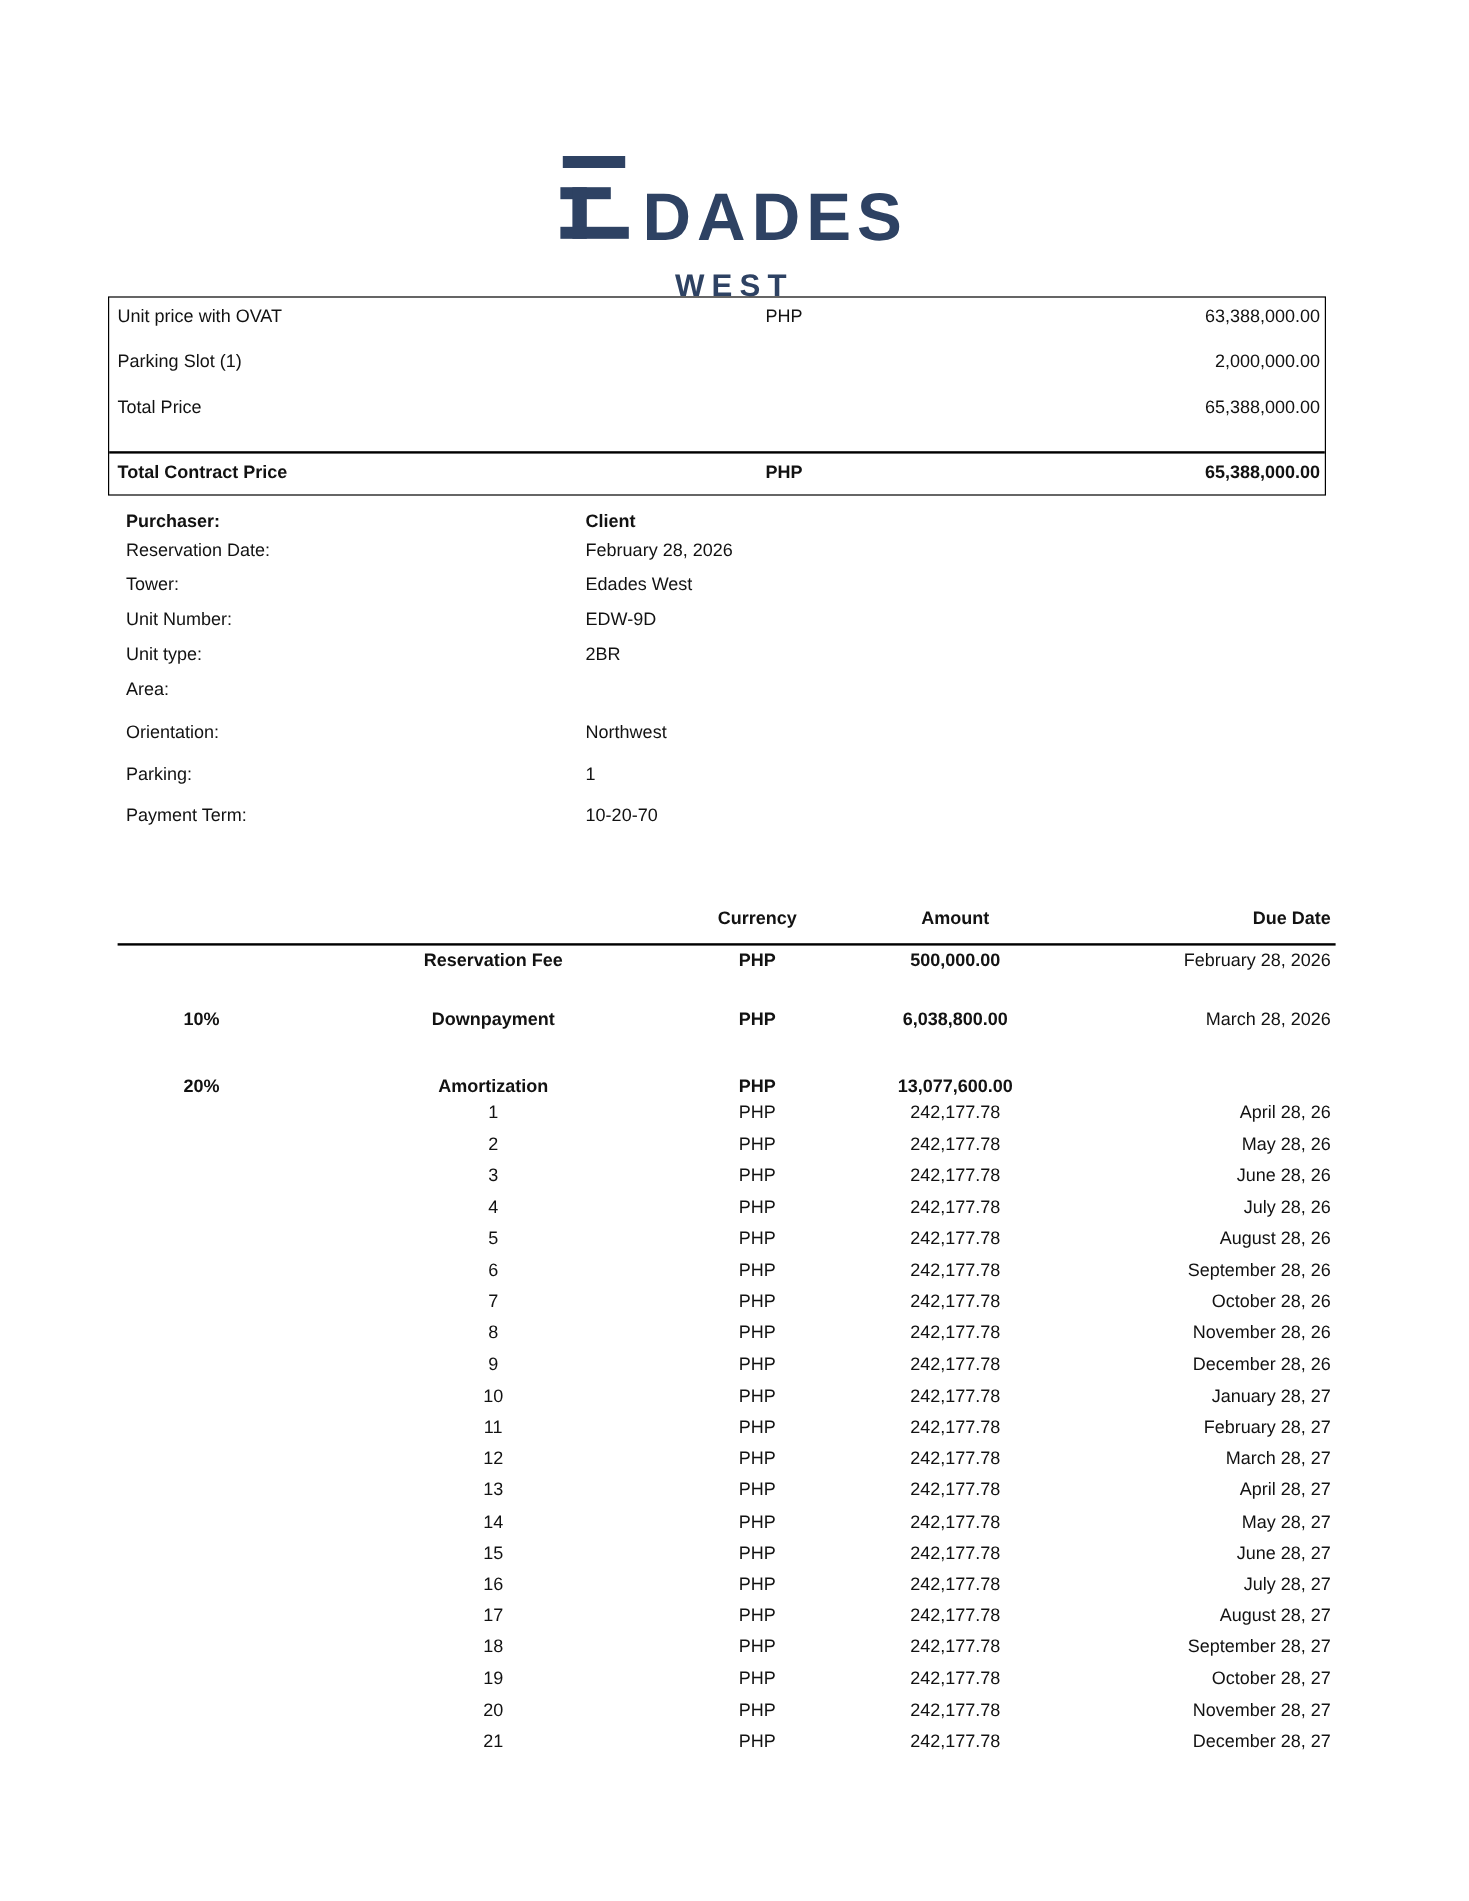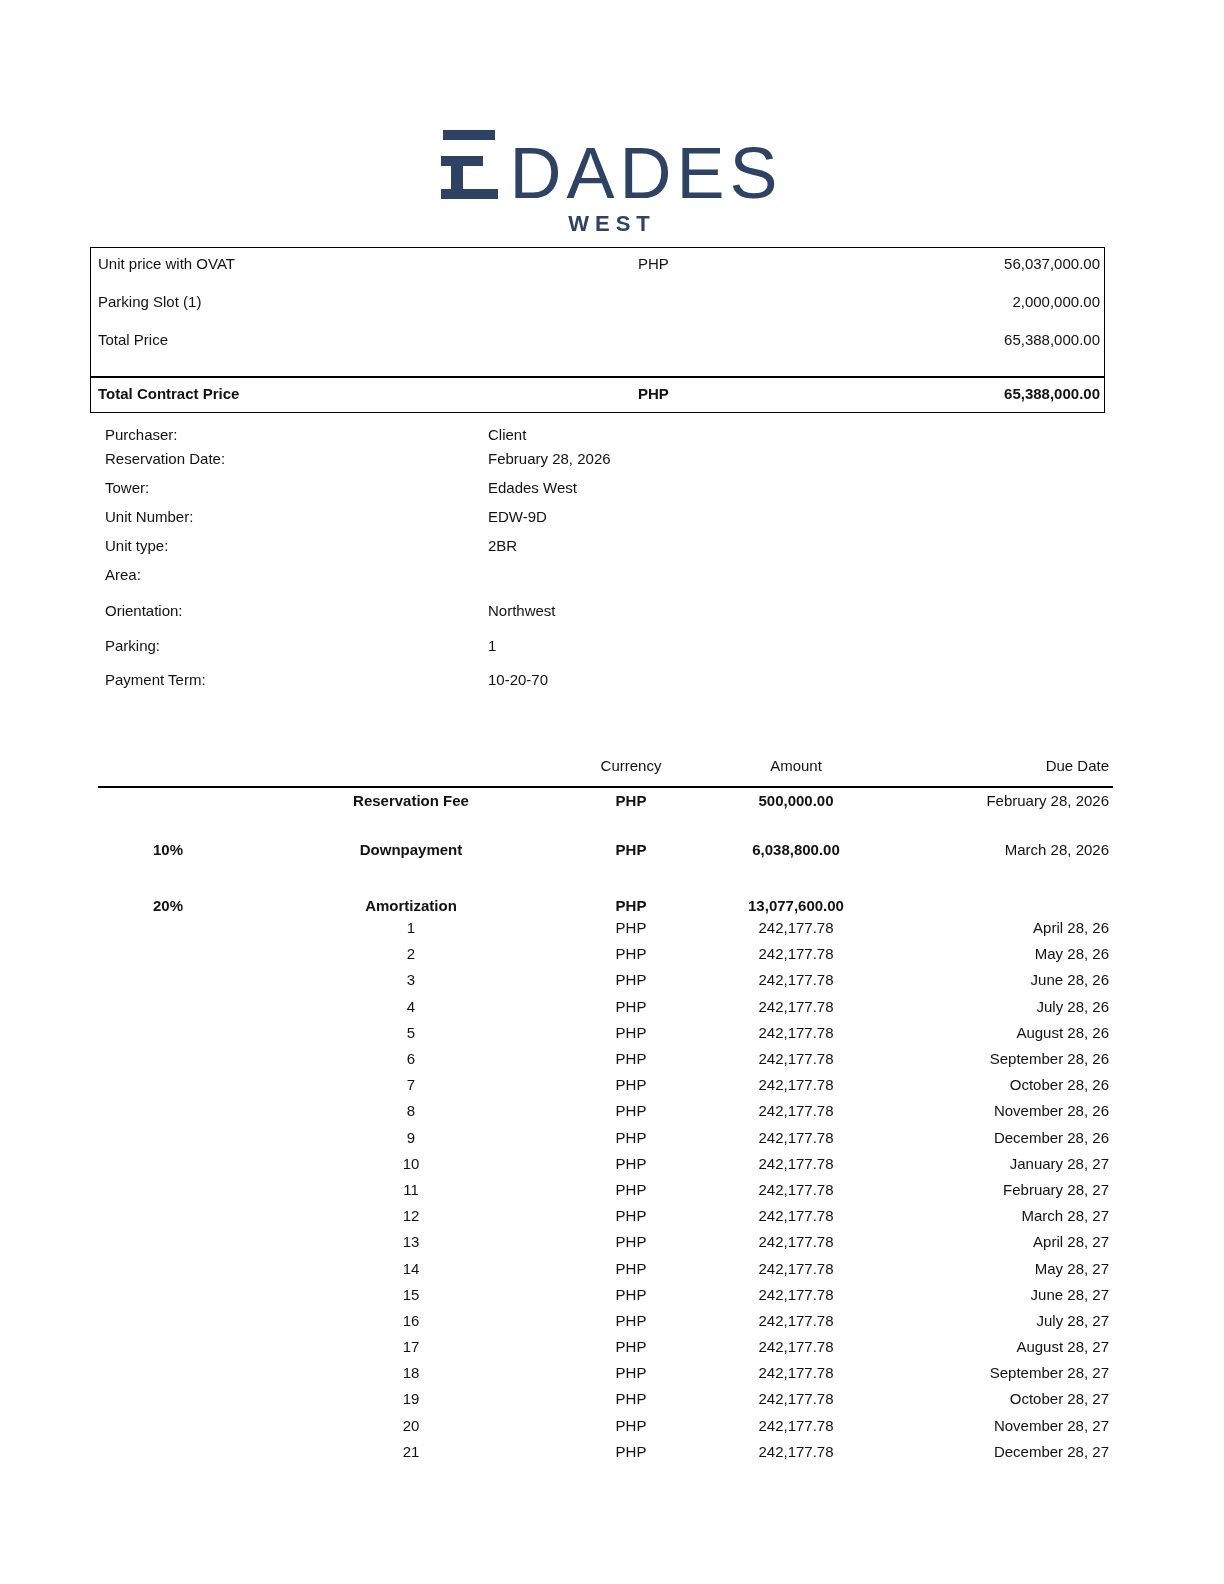--- a/index.html
+++ b/index.html
@@ -3,33 +3,33 @@
 <meta charset="utf-8">
 <style>
   :root{ --navy:#2e4263; --ink:#121212; --line:#000; }
   *{ margin:0; padding:0; box-sizing:border-box; }
   html,body{ background:#fff; }
   .page{
     position:relative; width:1224px; height:1584px; margin:0 auto; background:#fff;
     font-family:"Liberation Sans","DejaVu Sans",sans-serif; font-size:15px; color:var(--ink);
     overflow:hidden;
   }
-  .bold{ font-weight:normal; }
+  .bold{ font-weight:bold; }
 
   
   .logo{ position:absolute; top:130px; left:0; right:0; display:flex; flex-direction:column; align-items:center; }
   .logo-row{ display:flex; align-items:flex-end; }
   .logo-mark{ position:relative; width:57px; height:69px; margin-right:11px; }
   .logo-mark i{ position:absolute; background:var(--navy); display:block; }
   .logo-mark .b1{ left:2px;  top:0;    width:52px; height:10px; }
   .logo-mark .b2{ left:0;    top:26px; width:42px; height:10px; }
   .logo-mark .b3{ left:10px; top:26px; width:12px; height:43px; }
   .logo-mark .b4{ left:0;    top:59px; width:57px; height:10px; }
-  .logo-brand{ font-size:72px; font-weight:400; letter-spacing:5px; line-height:1; margin-bottom:-10px; color:var(--navy); }
-  .logo-sub{ margin-top:12px; font-size:22px; font-weight:600; letter-spacing:6px; color:var(--navy); }
+  .logo-brand{ font-size:56px; font-weight:700; letter-spacing:5px; line-height:1; margin-bottom:-10px; color:var(--navy); }
+  .logo-sub{ margin-top:24px; font-size:26px; font-weight:600; letter-spacing:6px; color:var(--navy); }
 
   
   .price-box{ position:absolute; left:90px; top:247px; width:1015px; height:166px; border:1.5px solid var(--line); }
   .pb-main{ height:130px; border-bottom:2px solid var(--line); padding-top:8px; }
   .pb-row{ display:flex; height:16px; line-height:16px; }
   .pb-row + .pb-row{ margin-top:22px;gap:20px; }
   .pb-label{ width:547px; padding-left:7px; }
   .pb-cur{ width:200px; }
   .pb-amt{ flex:1; text-align:right; padding-right:4px; }
   .pb-total{ height:31px; display:flex; align-items:center; font-weight:bold; }
@@ -80,21 +80,21 @@
       <div class="logo-brand">DADES</div>
     </div>
     <div class="logo-sub">WEST</div>
   </header>
 
   <section class="price-box">
     <div class="pb-main">
       <div class="pb-row">
         <span class="pb-label">Unit price with OVAT</span>
         <span class="pb-cur">PHP</span>
-        <span class="pb-amt">56,037,000.00</span>
+        <span class="pb-amt">63,388,000.00</span>
       </div>
       <div class="pb-row">
         <span class="pb-label">Parking Slot (1)</span>
         <span class="pb-cur"></span>
         <span class="pb-amt">2,000,000.00</span>
       </div>
       <div class="pb-row">
         <span class="pb-label">Total Price</span>
         <span class="pb-cur"></span>
         <span class="pb-amt">65,388,000.00</span>

